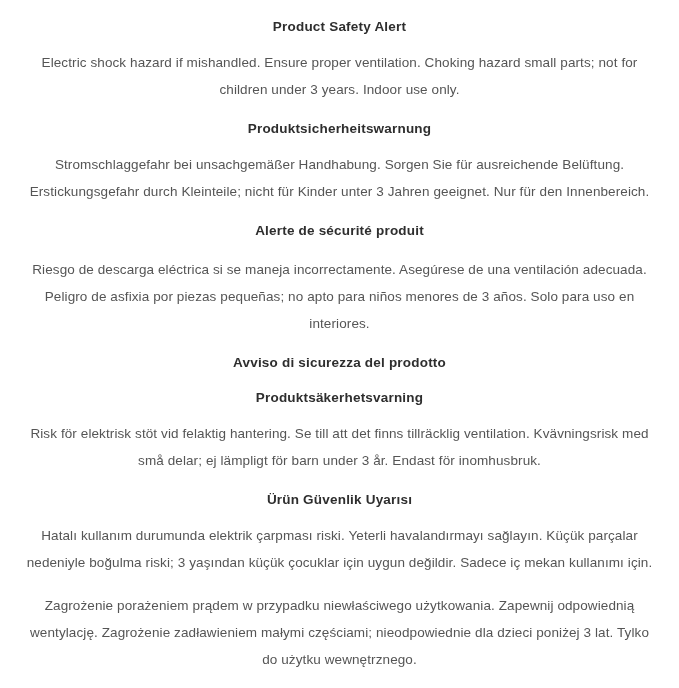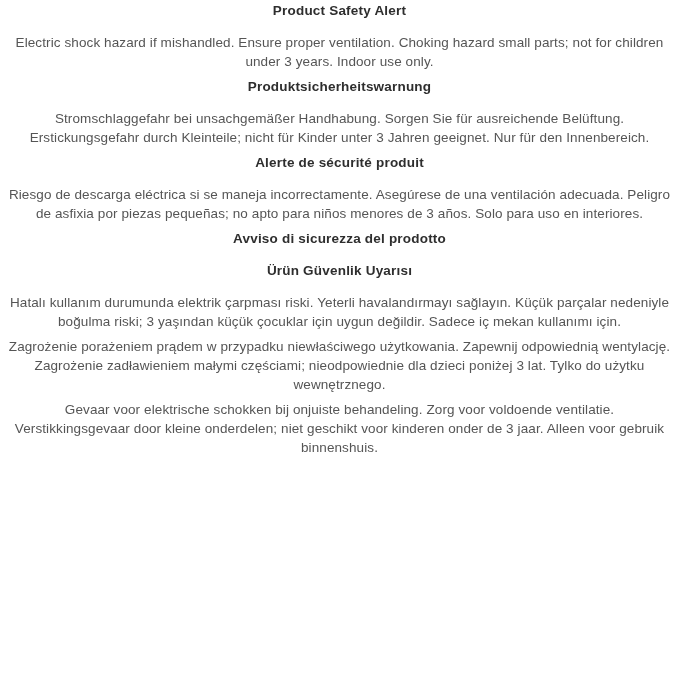--- a/index.html
+++ b/index.html
@@ -15,33 +15,33 @@
     font-family: "Liberation Sans", "DejaVu Sans", sans-serif;
   }
   .doc {
     box-sizing: border-box;
     width: 679px;
     min-height: 688px;
     padding: 1px 8px 0 8px;
     text-align: center;
   }
   .lang-section {
-    margin: 0;
+    margin: 16px;
   }
   .heading {
     font-size: 13.5px;
     line-height: 19px;
     font-weight: 700;
     letter-spacing: 0.2px;
     color: #2e2e2e;
     margin: 0 0 13px 0;
   }
   .body-text {
     font-size: 13.5px;
-    line-height: 19px;
+    line-height: 27px;
     font-weight: 400;
     letter-spacing: 0.1px;
     color: #555555;
     margin: 0 0 6px 0;
   }
 </style>
 </head>
 <body>
 
 <main class="doc">
@@ -61,20 +61,24 @@
     </section>
 
     <section class="lang-section">
       <p class="body-text">Riesgo de descarga eléctrica si se maneja incorrectamente. Asegúrese de una ventilación adecuada. Peligro de asfixia por piezas pequeñas; no apto para niños menores de 3 años. Solo para uso en interiores.</p>
     </section>
 
     <section class="lang-section">
       <h2 class="heading">Avviso di sicurezza del prodotto</h2>
     </section>
 
+    <section class="lang-section">
+      <h2 class="heading">Produktsäkerhetsvarning</h2>
+      <p class="body-text">Risk för elektrisk stöt vid felaktig hantering. Se till att det finns tillräcklig ventilation. Kvävningsrisk med små delar; ej lämpligt för barn under 3 år. Endast för inomhusbruk.</p>
+    </section>
 
     <section class="lang-section">
       <h2 class="heading">Ürün Güvenlik Uyarısı</h2>
       <p class="body-text">Hatalı kullanım durumunda elektrik çarpması riski. Yeterli havalandırmayı sağlayın. Küçük parçalar nedeniyle boğulma riski; 3 yaşından küçük çocuklar için uygun değildir. Sadece iç mekan kullanımı için.</p>
     </section>
 
     <section class="lang-section">
       <p class="body-text">Zagrożenie porażeniem prądem w przypadku niewłaściwego użytkowania. Zapewnij odpowiednią wentylację. Zagrożenie zadławieniem małymi częściami; nieodpowiednie dla dzieci poniżej 3 lat. Tylko do użytku wewnętrznego.</p>
     </section>
 

